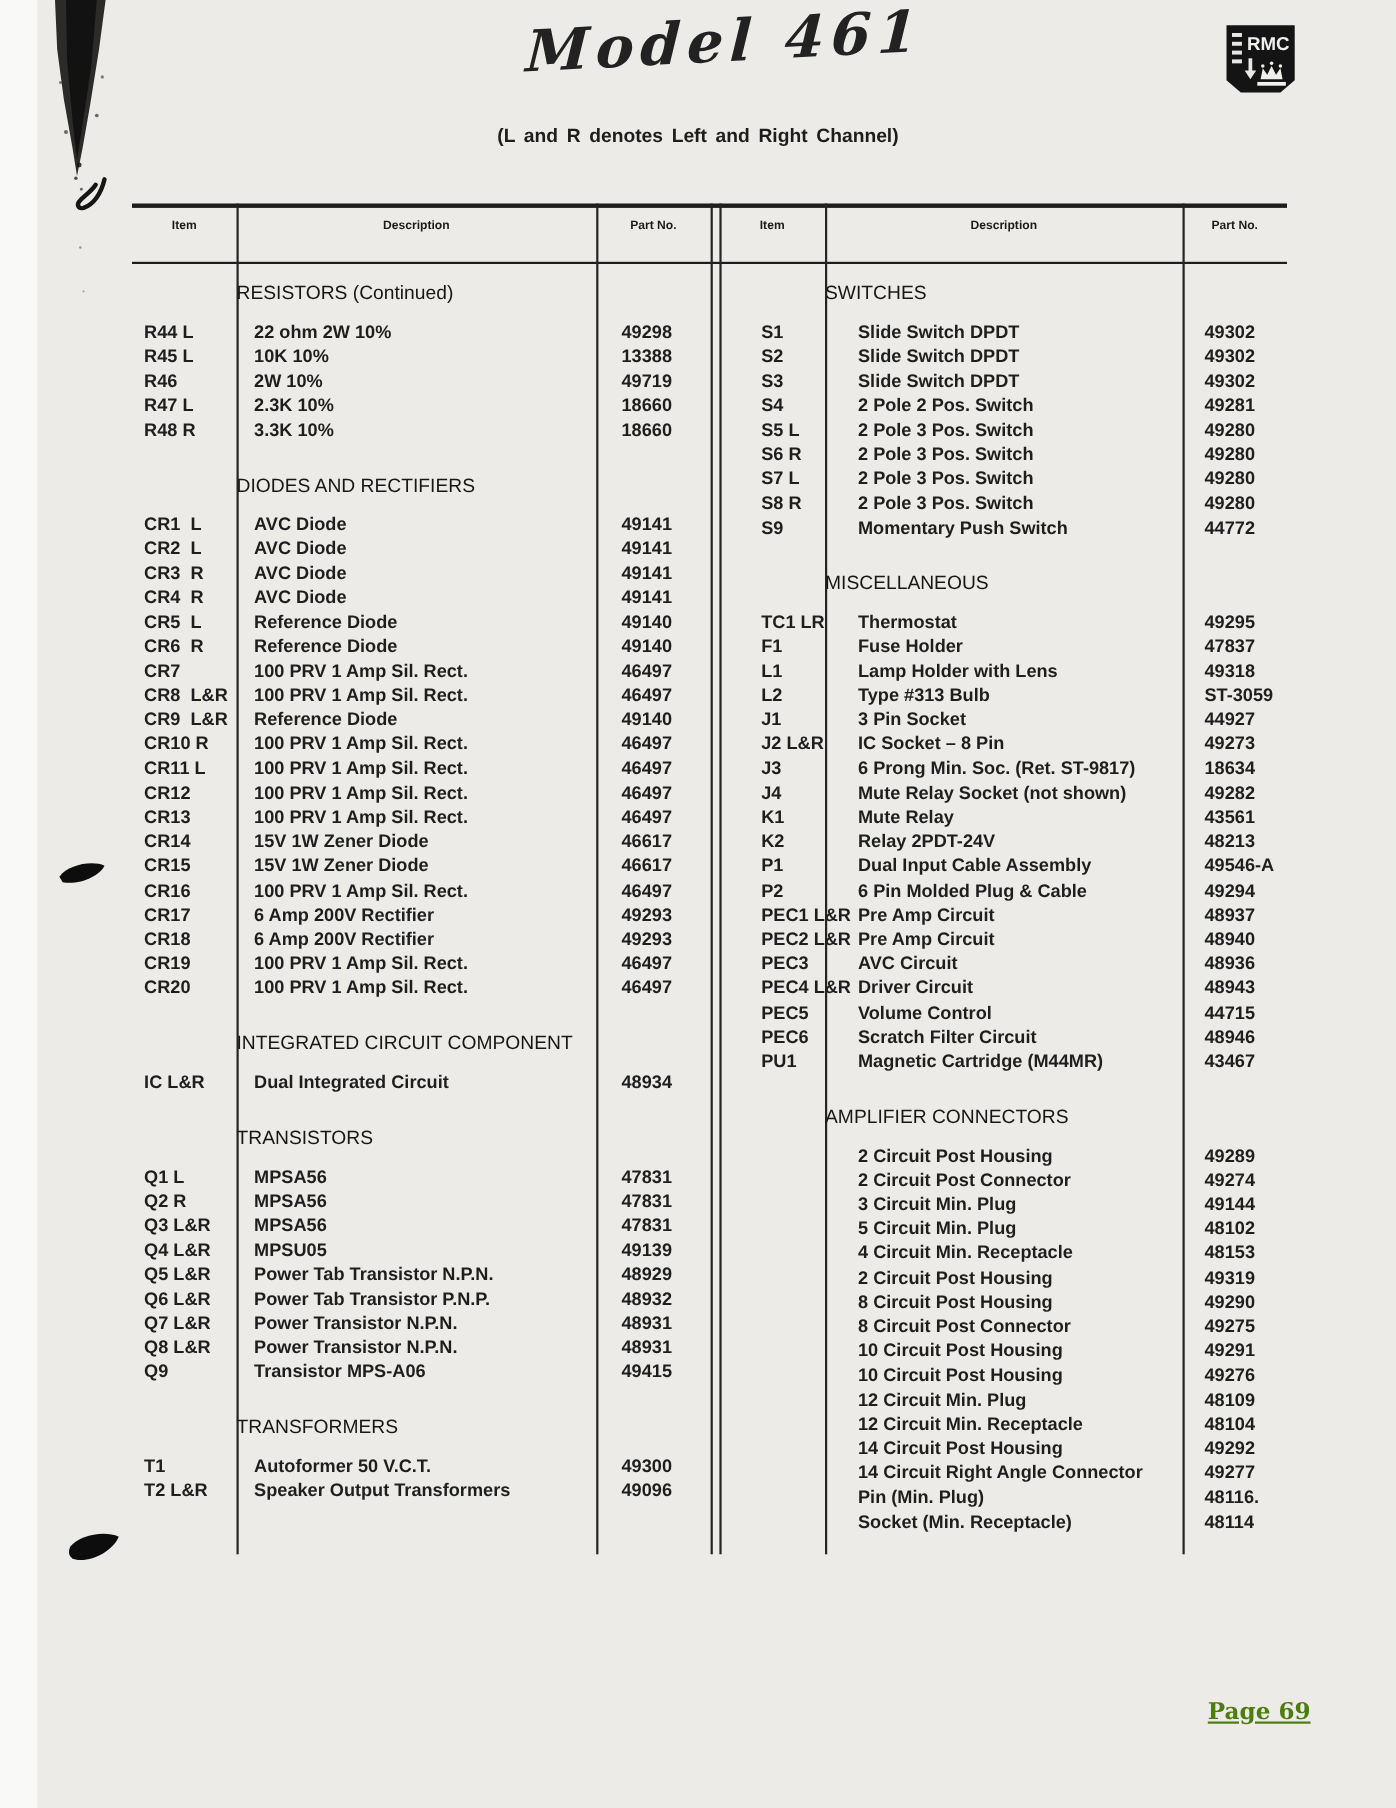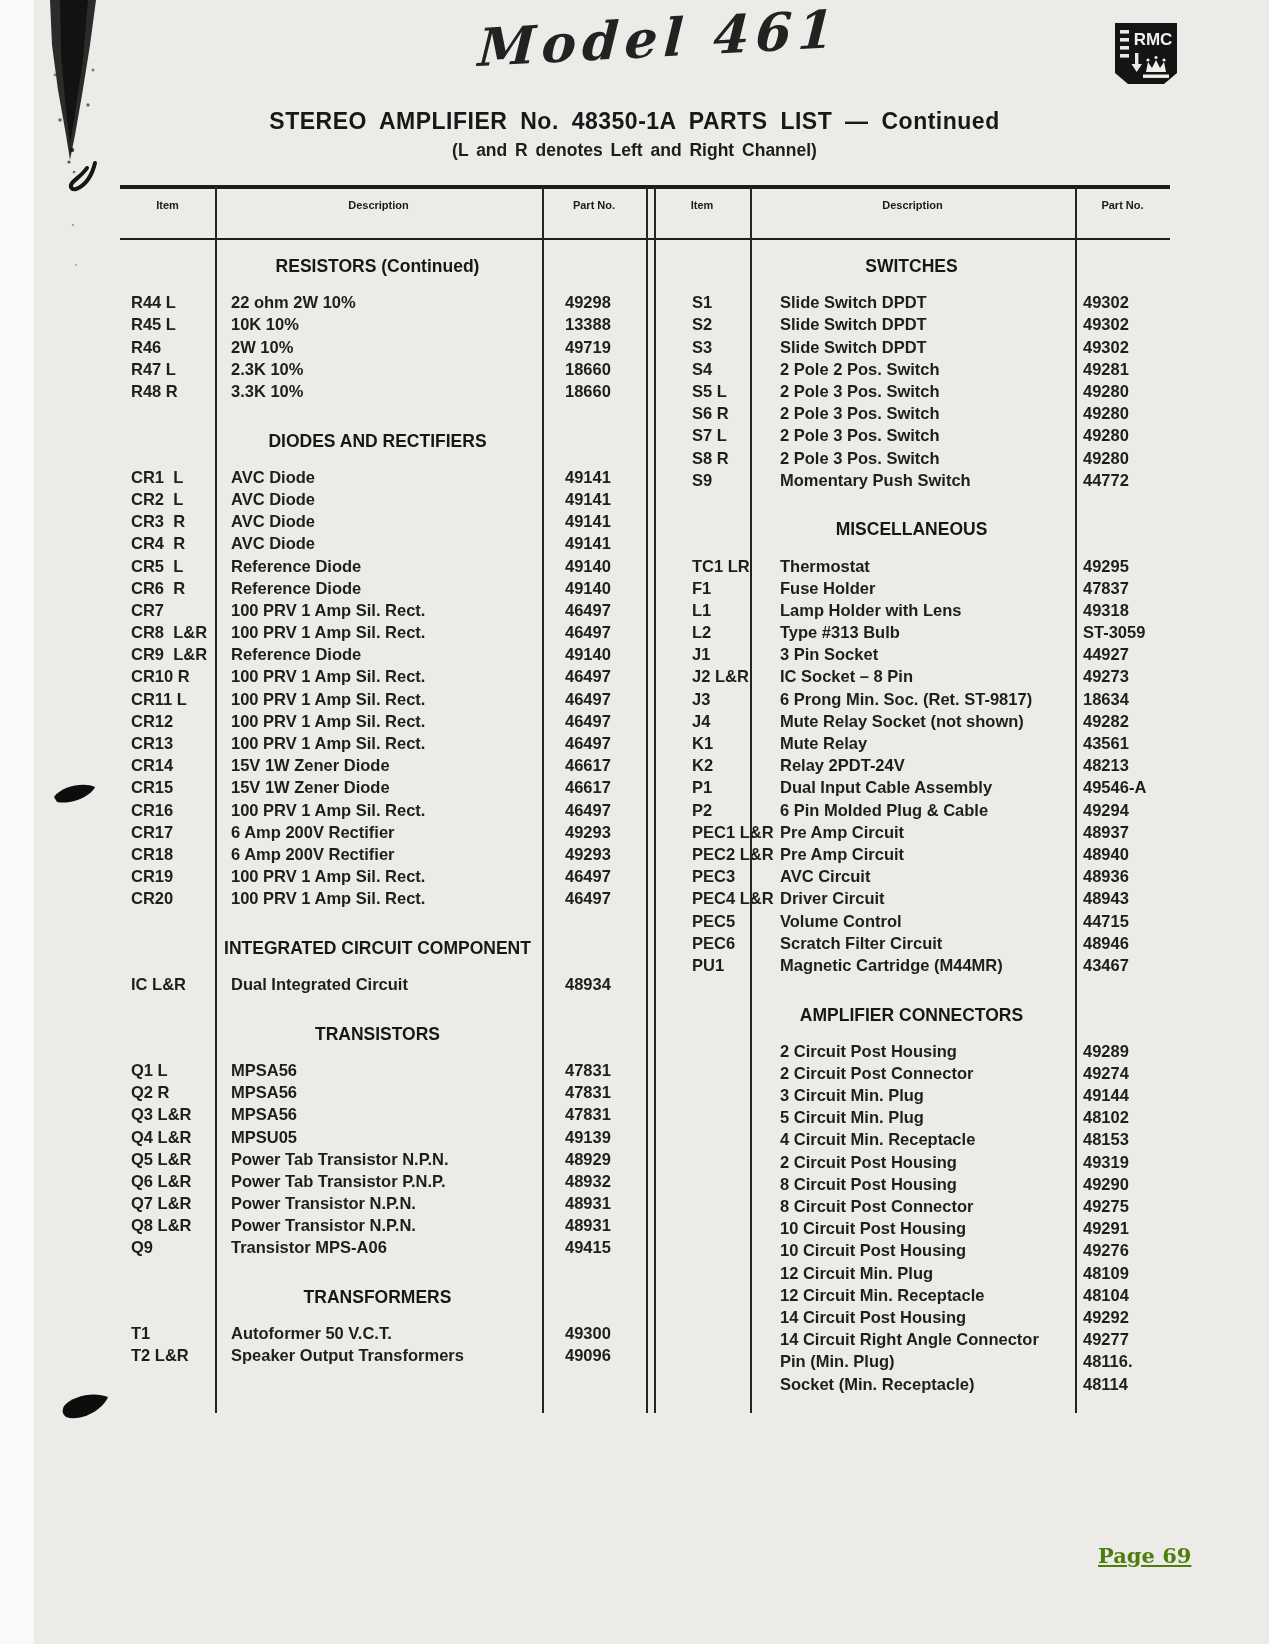--- a/index.html
+++ b/index.html
@@ -37,34 +37,34 @@
   .vl-c{left:526px;} .vl-d{left:534px;}
   .vl-e{left:630px;} .vl-f{left:955px;}
   .hdr{position:absolute;top:14px;height:30px;font-size:11px;font-weight:bold;text-align:center;color:#1b1b1b;}
   .hdr-item-l{left:0;width:95px;}   .hdr-desc-l{left:95px;width:327px;}  .hdr-part-l{left:422px;width:104px;}
   .hdr-item-r{left:534px;width:96px;} .hdr-desc-r{left:630px;width:325px;} .hdr-part-r{left:955px;width:95px;}
   .panels{position:absolute;left:0;top:55px;width:100%;bottom:0;display:flex;}
   .panel{overflow:hidden;}
   #panel-left{width:526px;}
   #panel-right{margin-left:8px;width:516px;}
   .section-heading{
-    font-size:17.5px;font-weight:bold;text-align:center;line-height:1.35;
+    font-size:17.5px;font-weight:normal;text-align:left;line-height:1.35;
     margin:27px 0 13px 0;color:#171717;
   }
   #panel-left .section-heading{padding-left:95px;padding-right:106px;}
   #panel-right .section-heading{padding-left:96px;padding-right:97px;}
   .panel .section-heading:first-child{margin-top:15px;}
   .row{display:flex;height:22.2px;align-items:center;font-size:16.5px;font-weight:bold;color:#1e1e1e;}
   .cell{overflow:visible;white-space:pre;}
   #panel-left  .cell.item{width:95px;padding-left:11px;box-sizing:border-box;}
   #panel-right .cell.item{width:116px;padding-left:38px;box-sizing:border-box;}
   #panel-left  .cell.desc{flex:1;padding-left:16px;box-sizing:border-box;}
   #panel-right .cell.desc{flex:1;padding-left:10px;box-sizing:border-box;}
   #panel-left  .cell.part{width:104px;padding-left:23px;box-sizing:border-box;}
-  #panel-right .cell.part{width:95px;padding-left:8px;box-sizing:border-box;}
+  #panel-right .cell.part{width:95px;padding-left:20px;box-sizing:border-box;}
   .artifacts{position:absolute;left:0;top:0;width:1269px;height:1644px;pointer-events:none;}
 </style>
 </head>
 <body>
 
 <div class="scan-strip"></div>
 
 <div class="handwritten">Model 461</div>
 
 <svg class="logo" viewBox="0 0 68 72">
@@ -77,21 +77,20 @@
   <rect x="23" y="33" width="3.4" height="13" fill="#e8e8e4"></rect>
   <polygon points="24.7,52 19.5,44 30,44" fill="#e8e8e4"></polygon>
   <path d="M34,52 L36,42 L40,48 L44,40 L48,48 L52,42 L54,52 Z" fill="#efefec"></path>
   <circle cx="36" cy="40" r="1.6" fill="#efefec"></circle>
   <circle cx="44" cy="37.5" r="1.6" fill="#efefec"></circle>
   <circle cx="52" cy="40" r="1.6" fill="#efefec"></circle>
   <rect x="31" y="54.5" width="26" height="3.4" fill="#efefec"></rect>
 </svg>
 
 <div class="title-block">
-  <div class="doc-title">STEREO AMPLIFIER No. 48350-1A PARTS LIST — Continued</div>
   <div class="doc-subtitle">(L and R denotes Left and Right Channel)</div>
 </div>
 
 <div class="parts-table">
   <div class="rule-top"></div>
   <div class="hdr hdr-item-l">Item</div>
   <div class="hdr hdr-desc-l">Description</div>
   <div class="hdr hdr-part-l">Part No.</div>
   <div class="hdr hdr-item-r">Item</div>
   <div class="hdr hdr-desc-r">Description</div>

